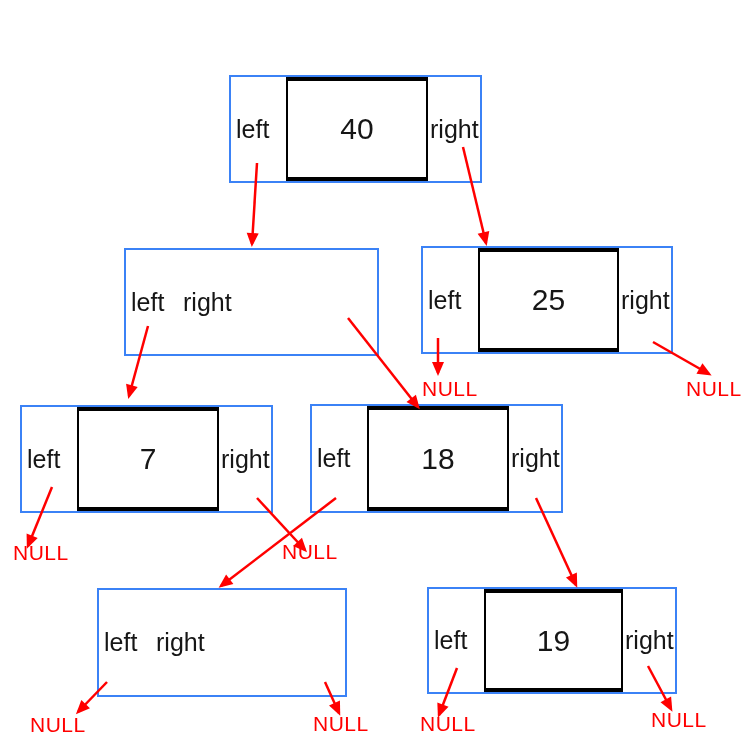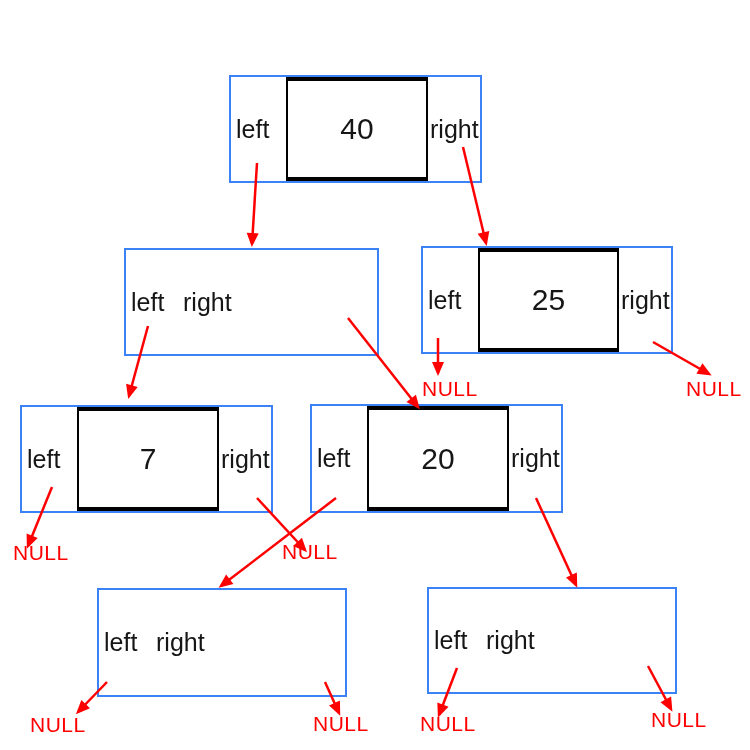--- a/index.html
+++ b/index.html
@@ -85,29 +85,30 @@
     <div class="cell mid">25</div>
     <div class="cell right">right</div>
   </div>
   <div class="node" style="left: 20px; top: 405px; width: 253px; height: 108px;">
     <div class="cell left">left</div>
     <div class="cell mid">7</div>
     <div class="cell right">right</div>
   </div>
   <div class="node" style="left: 310px; top: 404px; width: 253px; height: 109px;">
     <div class="cell left">left</div>
-    <div class="cell mid">20</div>
+    <div class="cell mid">18</div>
     <div class="cell right">right</div>
   </div>
   <div class="node" style="left: 97px; top: 588px; width: 250px; height: 109px;">
     <div class="cell left">left</div>
     <div class="cell right">right</div>
   </div>
   <div class="node" style="left: 427px; top: 587px; width: 250px; height: 107px;">
     <div class="cell left">left</div>
+    <div class="cell mid">19</div>
     <div class="cell right">right</div>
   </div>
 
   <div class="null-label" style="left: 422px; top: 377px; color: rgb(255, 0, 0);">NULL</div>
   <div class="null-label" style="left: 686px; top: 377px; color: rgb(255, 0, 0);">NULL</div>
   <div class="null-label" style="left: 13px; top: 541px; color: rgb(255, 0, 0);">NULL</div>
   <div class="null-label" style="left: 282px; top: 540px; color: rgb(255, 0, 0);">NULL</div>
   <div class="null-label" style="left: 30px; top: 713px; color: rgb(255, 0, 0);">NULL</div>
   <div class="null-label" style="left: 313px; top: 712px; color: rgb(255, 0, 0);">NULL</div>
   <div class="null-label" style="left: 420px; top: 712px; color: rgb(255, 0, 0);">NULL</div>

